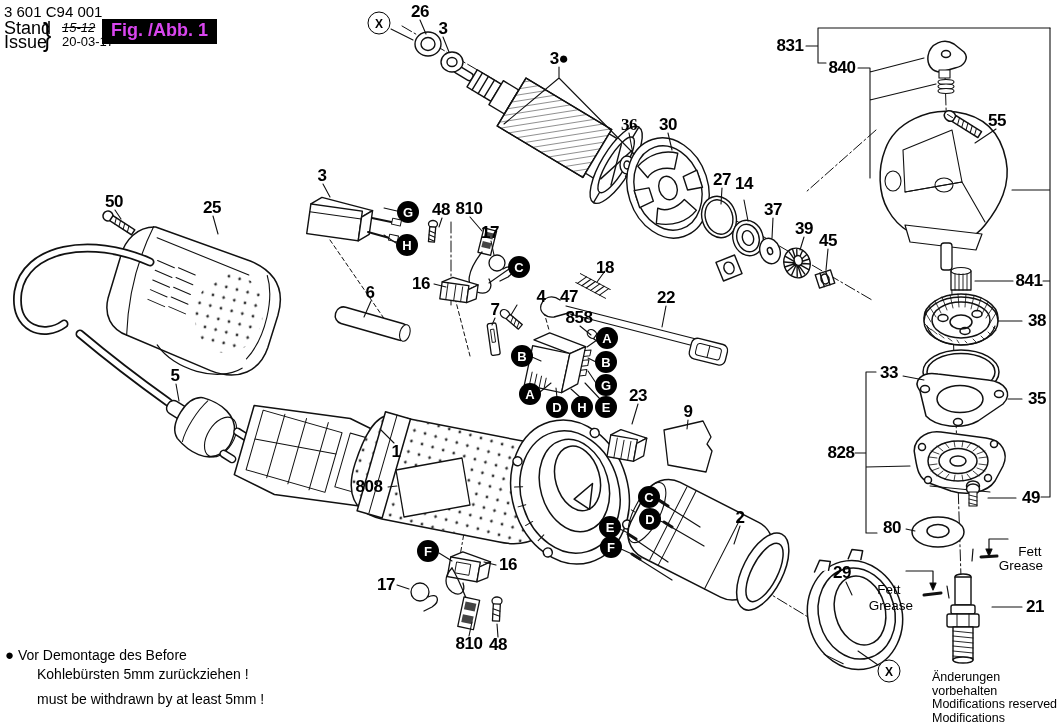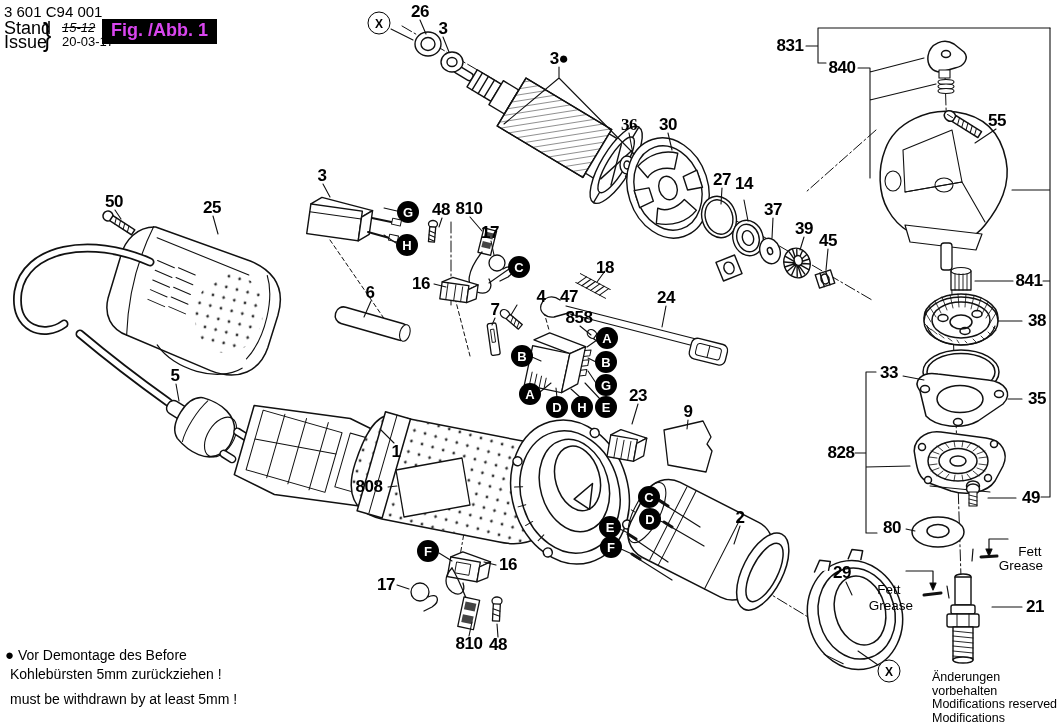--- a/index.html
+++ b/index.html
@@ -15,21 +15,21 @@
   .xmark{width:21px;height:21px;border-radius:50%;border:1.7px solid #000;background:#fff;color:#000;
          display:flex;align-items:center;justify-content:center;font-size:12px;font-weight:bold;}
   .hdr{position:absolute;left:4px;top:3px;font-size:15px;}
   .hdr-row{position:absolute;left:4px;top:21px;font-size:18px;line-height:14px;}
   .brace{position:absolute;left:42px;top:17px;font-size:31px;font-weight:100;transform:scaleX(.8);}
   .dates{position:absolute;left:62px;top:21px;font-size:13px;line-height:14px;}
   .strike{text-decoration:line-through;font-style:italic;}
   .fig-badge{position:absolute;left:102px;top:19px;background:#000;color:#d946ef;
              font-size:18px;font-weight:bold;padding:1px 9px 3px 9px;}
   .footnote{position:absolute;left:5px;top:645px;font-size:14px;line-height:19px;}
-  .footnote .ind{margin-left:5px;}
+  .footnote .ind{margin-left:32px;}
   .footnote .gap{height:6px;}
   .bullet{font-size:15px;}
   .legal{position:absolute;left:932px;top:671px;font-size:12.5px;line-height:13.5px;}
 </style>
 </head>
 <body>
 
 <svg width="1063" height="724" viewBox="0 0 1063 724">
   <defs>
     <pattern id="dots" width="11" height="11" patternUnits="userSpaceOnUse">
@@ -468,21 +468,21 @@
       <span class="co num" style="left: 889px; top: 373px;">33</span>
       <span class="co num" style="left: 1037px; top: 399px;">35</span>
       <span class="co num" style="left: 841px; top: 453px;">828</span>
       <span class="co num" style="left: 1031px; top: 498px;">49</span>
       <span class="co num" style="left: 892px; top: 528px;">80</span>
       <span class="co num" style="left: 1035px; top: 607px;">21</span>
       <span class="co num" style="left: 842px; top: 573px;">29</span>
       <span class="co num" style="left: 740px; top: 518px;">2</span>
       <span class="co num" style="left: 688px; top: 412px;">9</span>
       <span class="co num" style="left: 638px; top: 396px;">23</span>
-      <span class="co num" style="left: 666px; top: 298px;">24</span>
+      <span class="co num" style="left: 666px; top: 298px;">22</span>
       <span class="co num" style="left: 605px; top: 268px;">18</span>
       <span class="co num" style="left: 579px; top: 318px;">858</span>
       <span class="co num" style="left: 541px; top: 297px;">4</span>
       <span class="co num" style="left: 529px; top: 297px; margin-left: 40px;">47</span>
       <span class="co num" style="left: 495px; top: 310px;">7</span>
       <span class="co num" style="left: 322px; top: 176px;">3</span>
       <span class="co num" style="left: 441px; top: 210px;">48</span>
       <span class="co num" style="left: 469px; top: 209px;">810</span>
       <span class="co num" style="left: 490px; top: 233px;">17</span>
       <span class="co num" style="left: 421px; top: 284px;">16</span>

